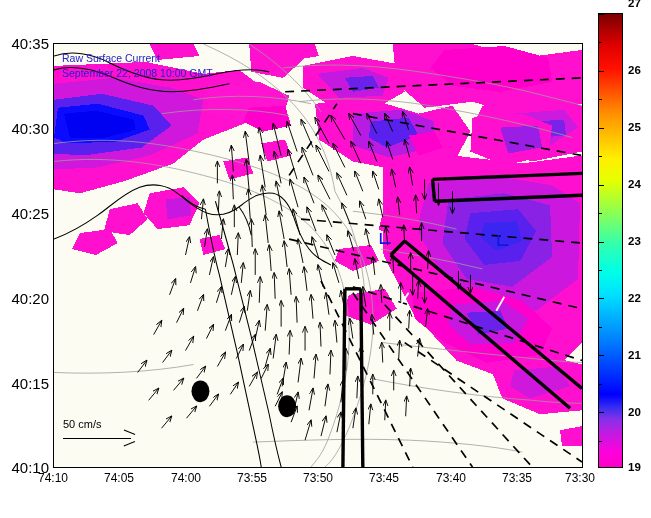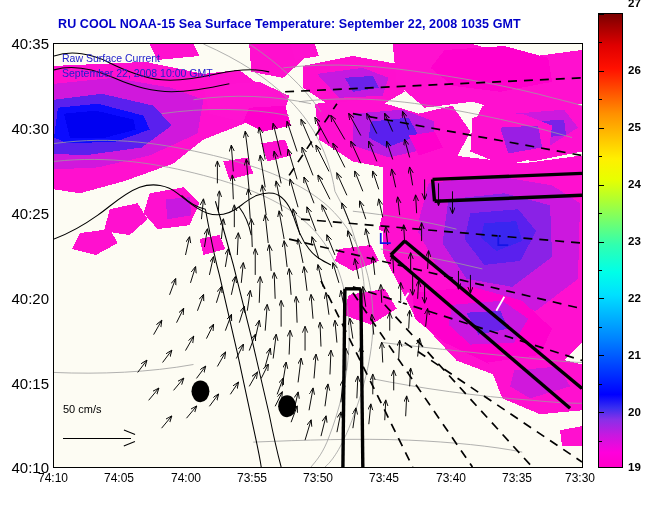--- a/index.html
+++ b/index.html
@@ -34,21 +34,21 @@
   .tick-x.top{top:0;bottom:auto;}
   .tick-y{position:absolute;left:0;height:1px;width:6px;background:#000;}
   .tick-y.right{left:auto;right:0;}
 
   
   .annot{position:absolute;left:8px;top:7px;font-size:10.5px;color:#2222cc;
          line-height:15px;z-index:40;white-space:nowrap;}
 
   
   .scalebar{position:absolute;left:9px;bottom:24px;z-index:40;}
-  .scalebar .lbl{font-size:11px;color:#000;margin-bottom:18px;}
+  .scalebar .lbl{font-size:11px;color:#000;margin-bottom:3px;}
   .scalebar .arrowline{position:relative;width:72px;height:10px;}
   .scalebar .arrowline .shaft{position:absolute;left:0;top:5px;width:68px;height:1.4px;background:#000;}
   .scalebar .arrowline .headA{position:absolute;right:0;top:1px;width:12px;height:1.4px;background:#000;
       transform:rotate(22deg);transform-origin:100% 50%;}
   .scalebar .arrowline .headB{position:absolute;right:0;top:8px;width:12px;height:1.4px;background:#000;
       transform:rotate(-22deg);transform-origin:100% 50%;}
 
   
   .sst{position:absolute;left:0;top:0;width:100%;height:100%;z-index:5;}
 
@@ -74,21 +74,20 @@
   .cbar-tick{position:absolute;left:-1px;width:6px;height:1px;background:#000;}
   .cbar-tick.minor{width:4px;}
   .cbar-lbl{position:absolute;left:628px;font-size:11.5px;font-weight:bold;color:#000;
             transform:translateY(-50%);}
 </style>
 </head>
 <body>
 
 <div id="root">
 
-  <div class="title">RU COOL  NOAA-15  Sea Surface Temperature:  September 22, 2008 1035 GMT</div>
 
   <div class="axes">
 
     <svg class="sst" viewBox="0 0 530 425" preserveAspectRatio="none" shape-rendering="crispEdges">
       <rect x="0" y="0" width="530" height="425" fill="#fdfcf3"></rect>
       <g opacity="1">
 
         <path d="M0,22 L92,18 L150,30 L186,26 L210,44 L196,78 L150,96 L120,120 L70,138 L26,150 L0,146 Z" fill="#ff10cf"></path>
         <path d="M0,40 L60,34 L118,44 L150,56 L144,90 L96,112 L44,124 L0,126 Z" fill="#d018dc"></path>
         <path d="M0,56 L48,50 L100,62 L118,82 L88,104 L30,112 L0,110 Z" fill="#5a20ee"></path>

